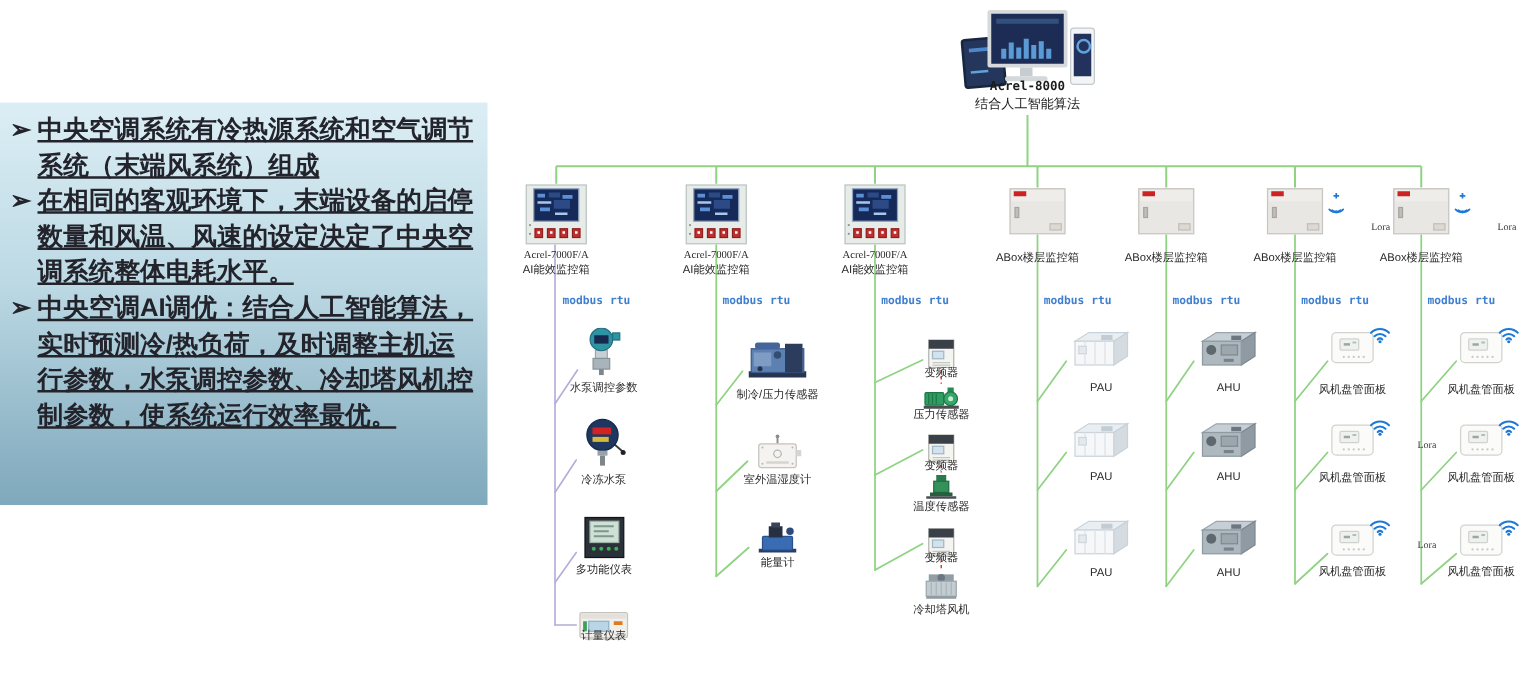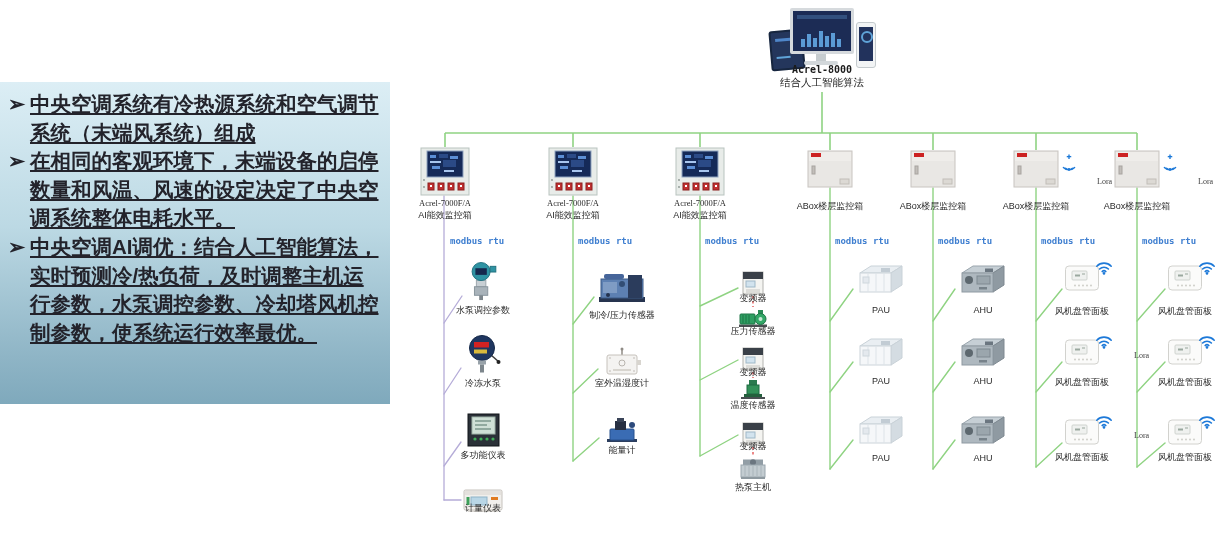--- a/index.html
+++ b/index.html
@@ -454,21 +454,21 @@
       <svg>
         <use href="#sym-vfd"></use>
       </svg>
     </div>
   <div class="lbl" style="left:753px;top:440px">变频器</div>
   <div class="icon" style="left:737px;top:457px;width:32px;height:23px">
       <svg>
         <use href="#sym-tower"></use>
       </svg>
     </div>
-  <div class="lbl" style="left:753px;top:481px">热泵主机</div>
+  <div class="lbl" style="left:753px;top:481px">冷却塔风机</div>
 
   <div class="icon" style="left:855px;top:263px;width:52px;height:30px">
       <svg>
         <use href="#sym-pau"></use>
       </svg>
     </div>
   <div class="lbl" style="left:881px;top:305px">PAU</div>
   <div class="icon" style="left:855px;top:336px;width:52px;height:30px">
       <svg>
         <use href="#sym-pau"></use>

